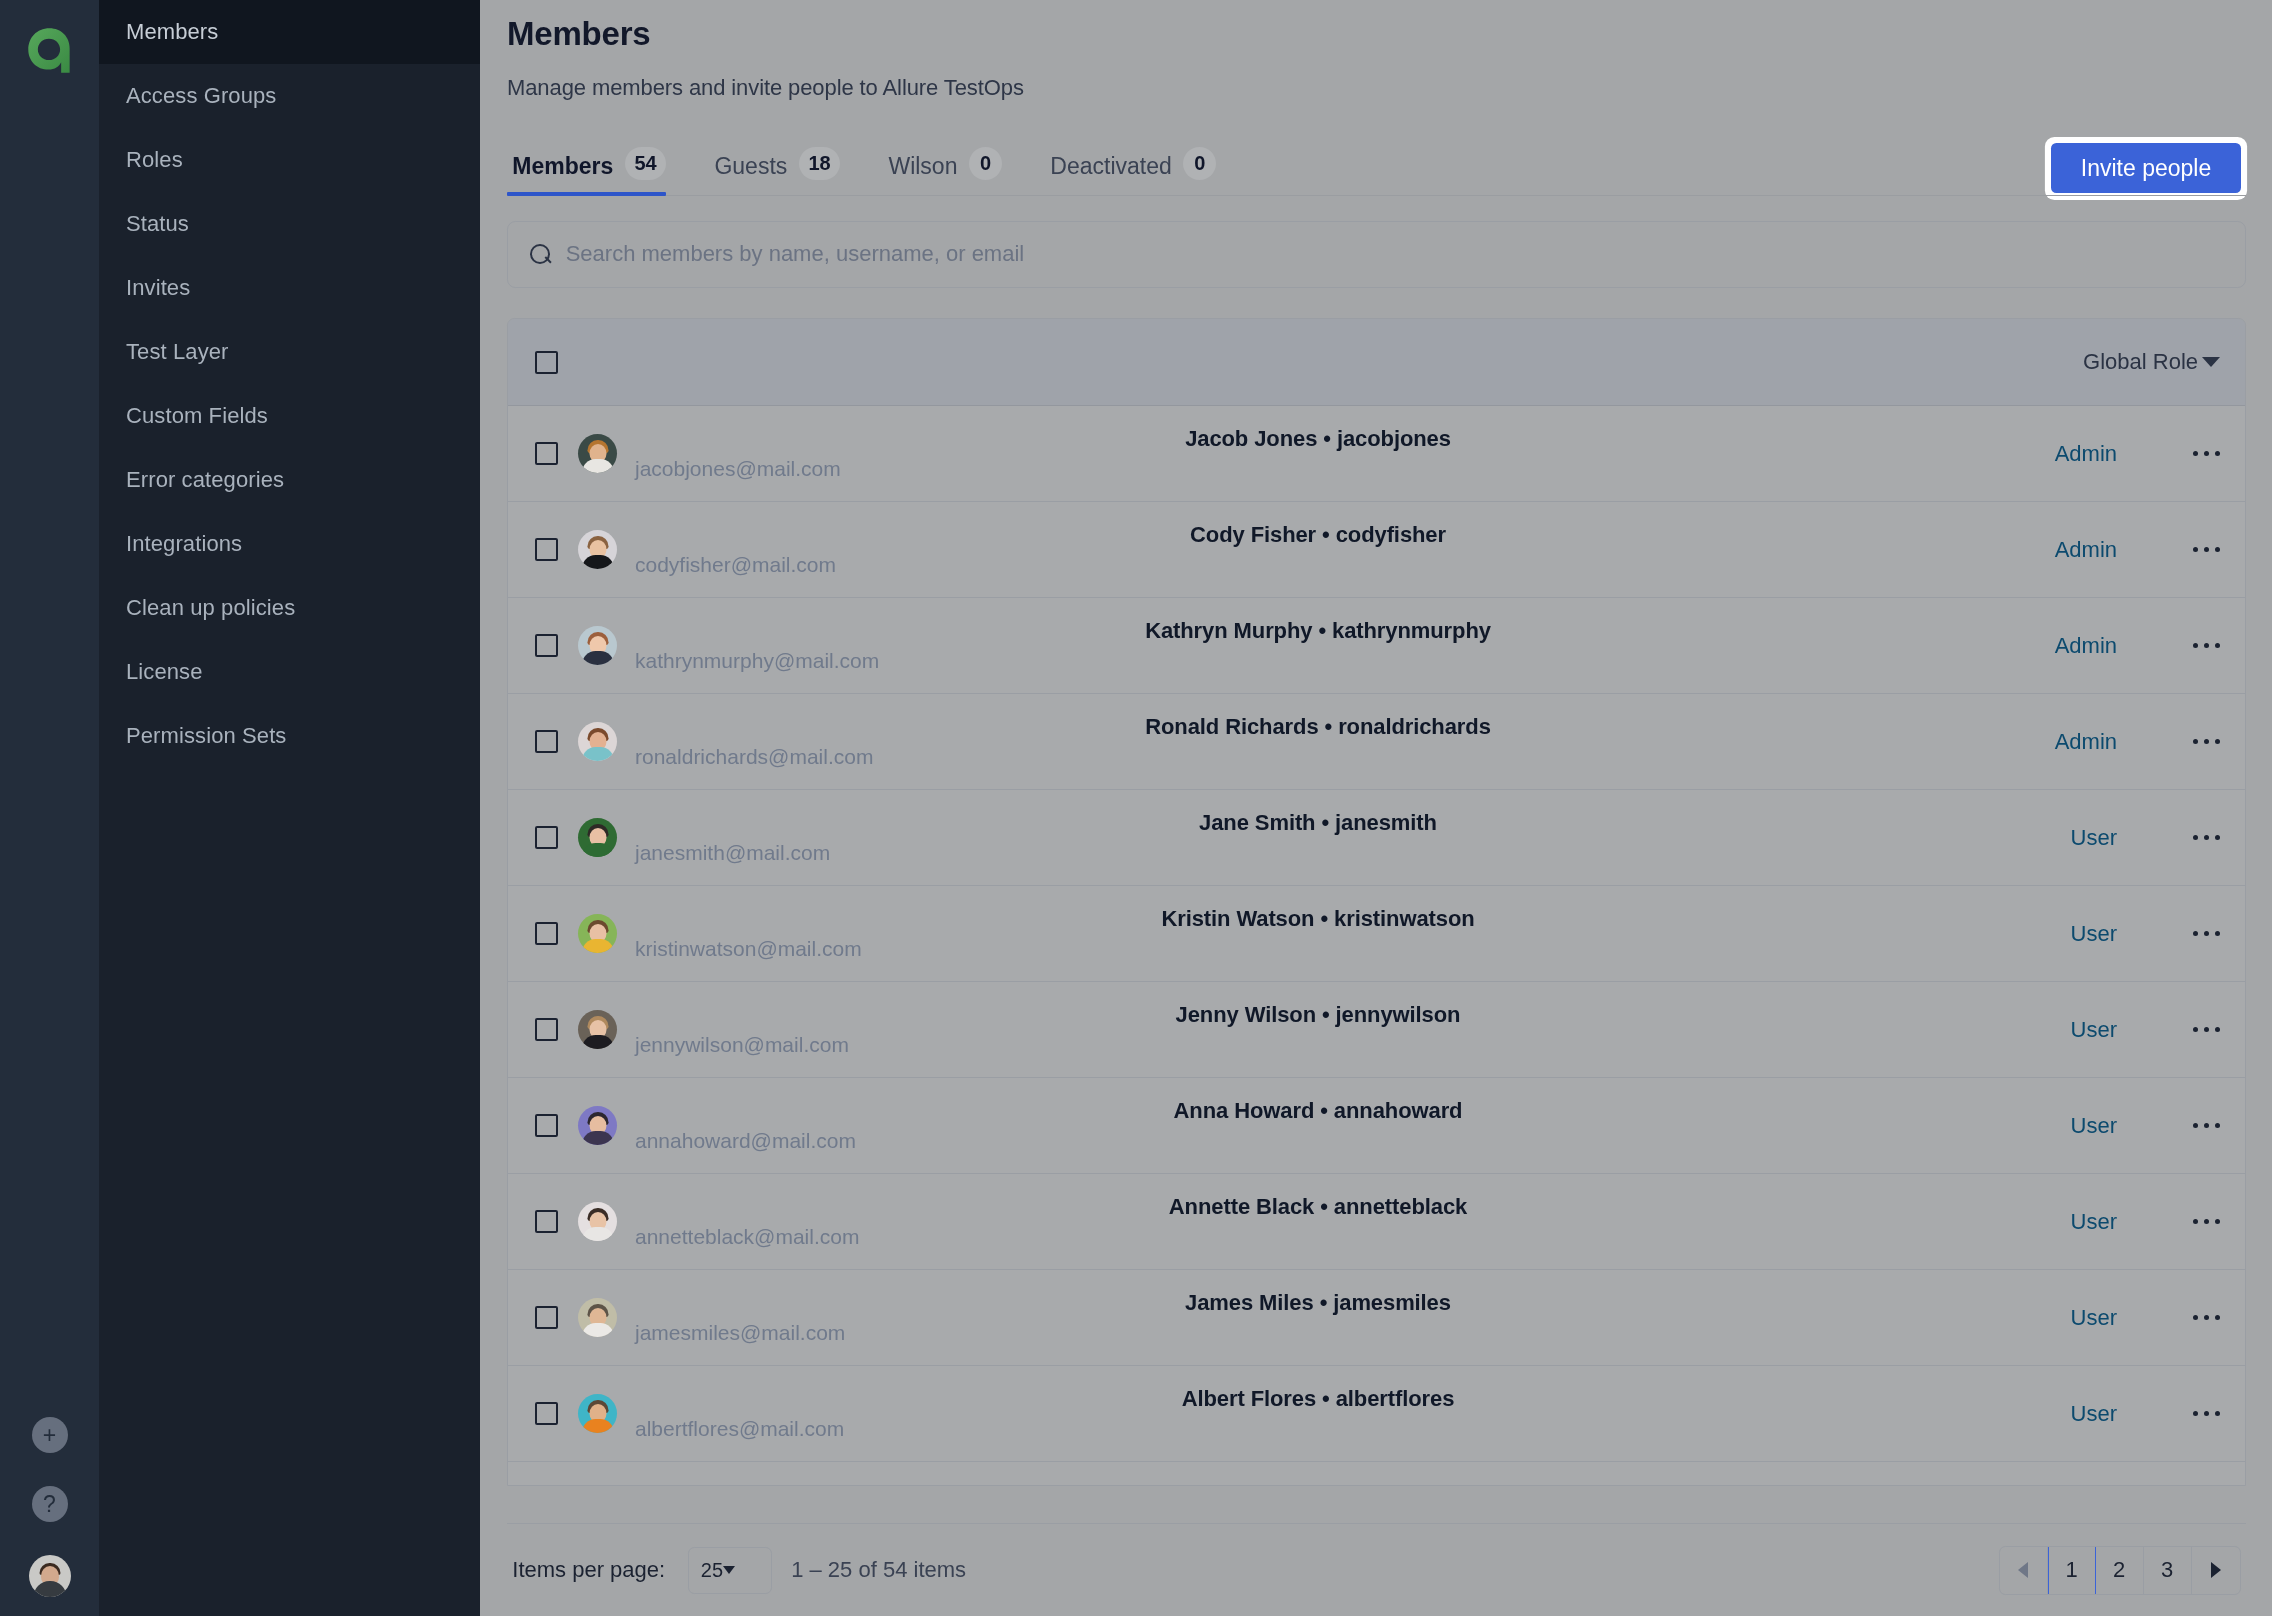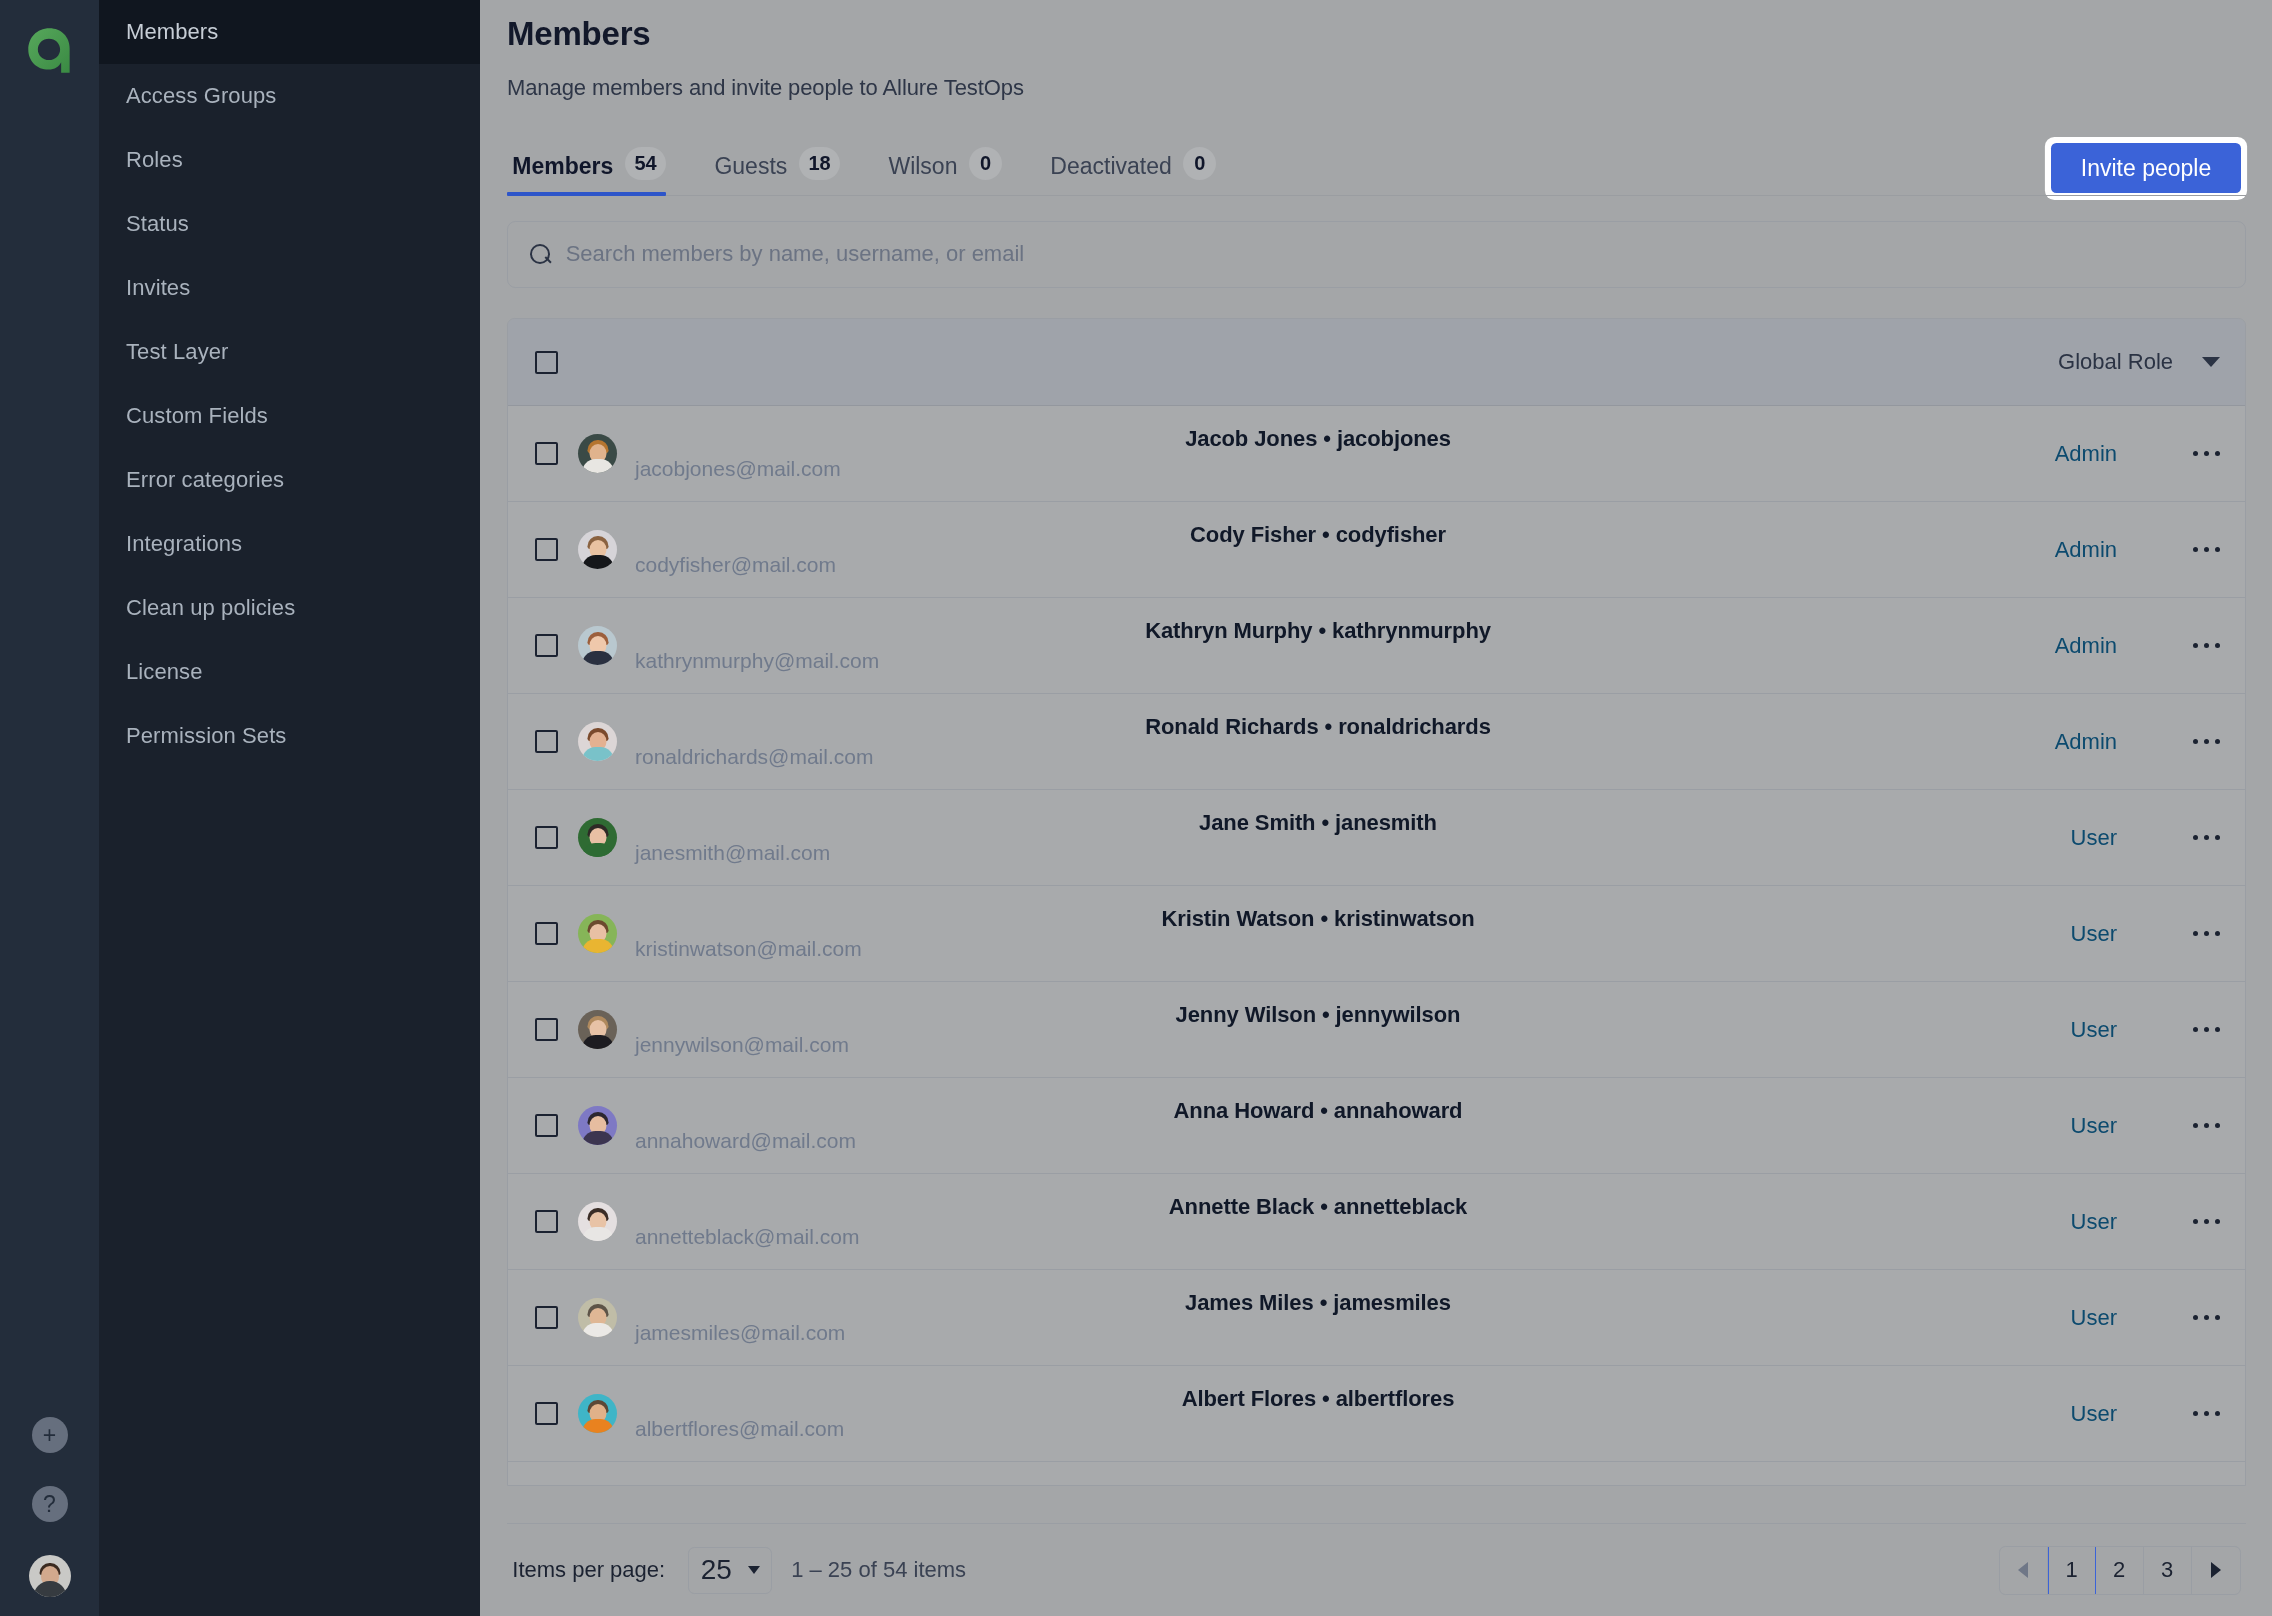--- a/index.html
+++ b/index.html
@@ -274,21 +274,21 @@
     border: 2.6px solid #1b2231;
     border-radius: 2.1px;
     flex: 0 0 23px;
     background: transparent;
     cursor: pointer;
   }
   .thead-spacer { flex: 1 1 auto; }
   .global-role {
     display: flex;
     align-items: center;
-    gap: 29px;
+    gap: 4px;
     font-size: 22px;
     color: #2b3344;
     cursor: pointer;
   }
   .chev {
     width: 0; height: 0;
     border-left: 9px solid transparent;
     border-right: 9px solid transparent;
     border-top: 10px solid #2b3344;
   }
@@ -391,23 +391,22 @@
     color: #1b2231;
     margin-right: 23px;
   }
   .ipp-select {
     border: 1.6px solid #9a9ea4;
     border-radius: 6.3px;
     height: 47px;
     width: 84px;
     display: flex;
     align-items: center;
-    justify-content: space-between;
     padding: 0 11.6px;
-    font-size: 28px;
+    font-size: 20px;
     color: #1b2231;
     cursor: pointer;
     margin-right: 19px;
   }
   .range {
     font-size: 22px;
     color: #3a4253;
   }
   .pager {
     margin-left: auto;

